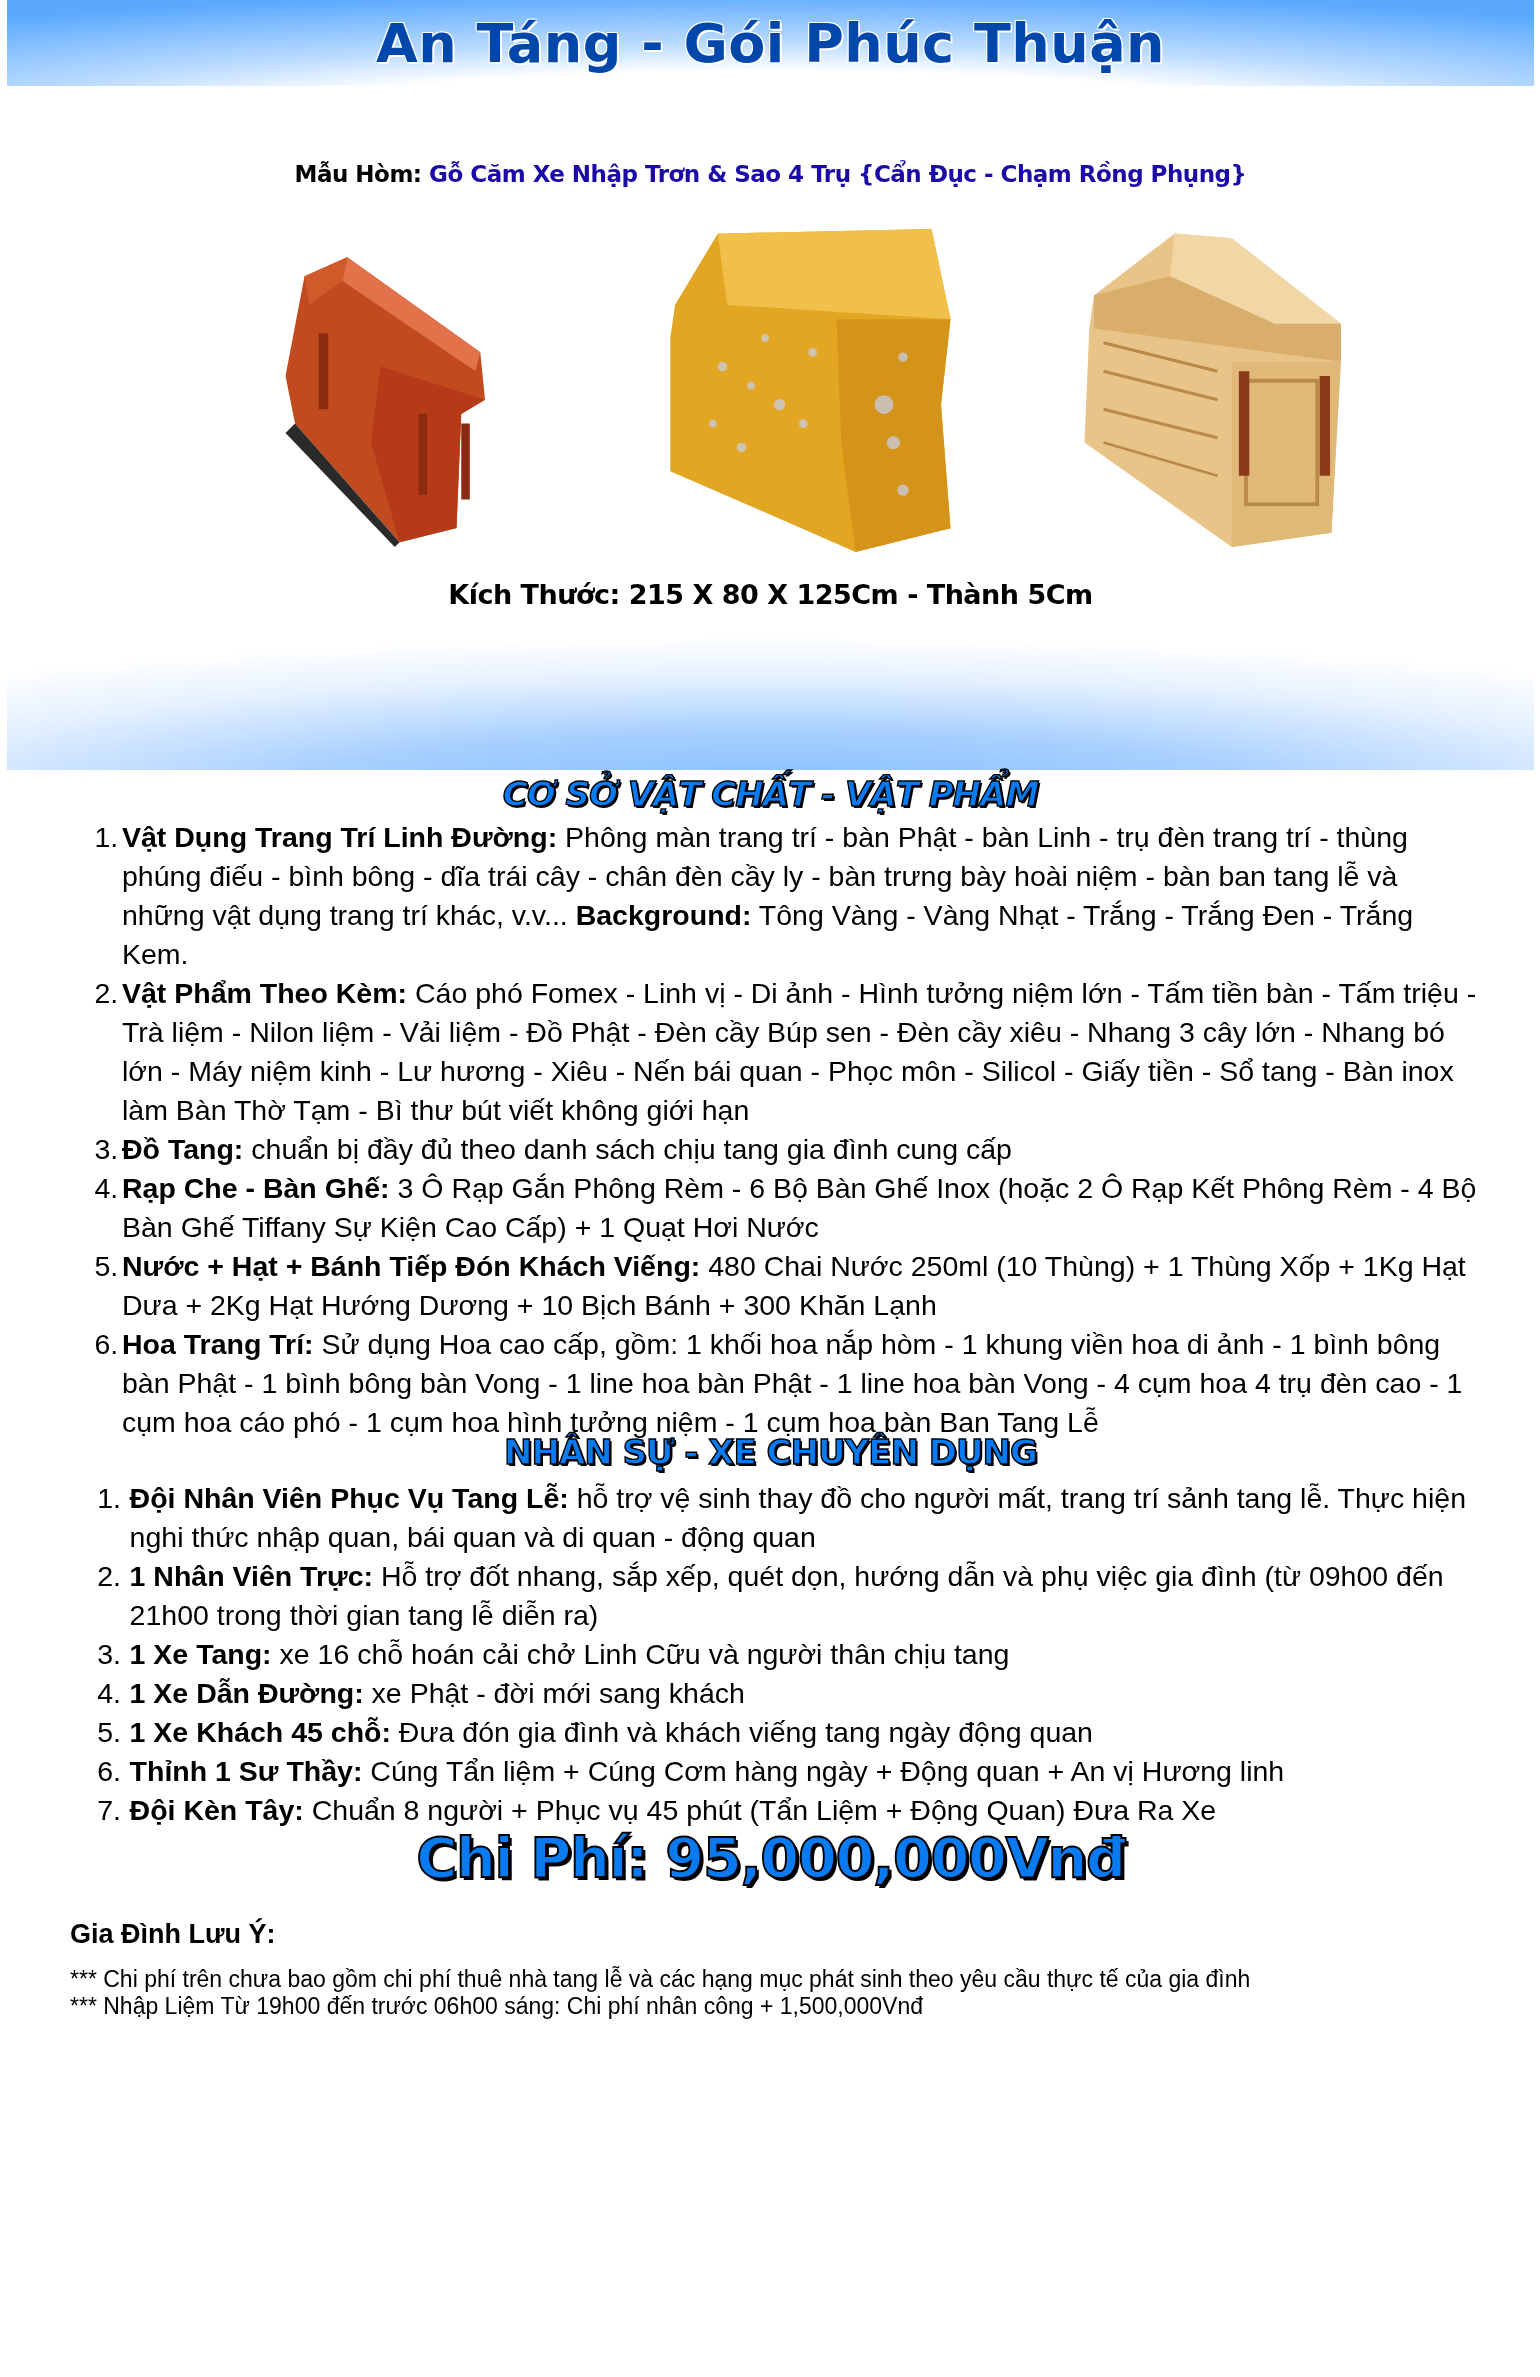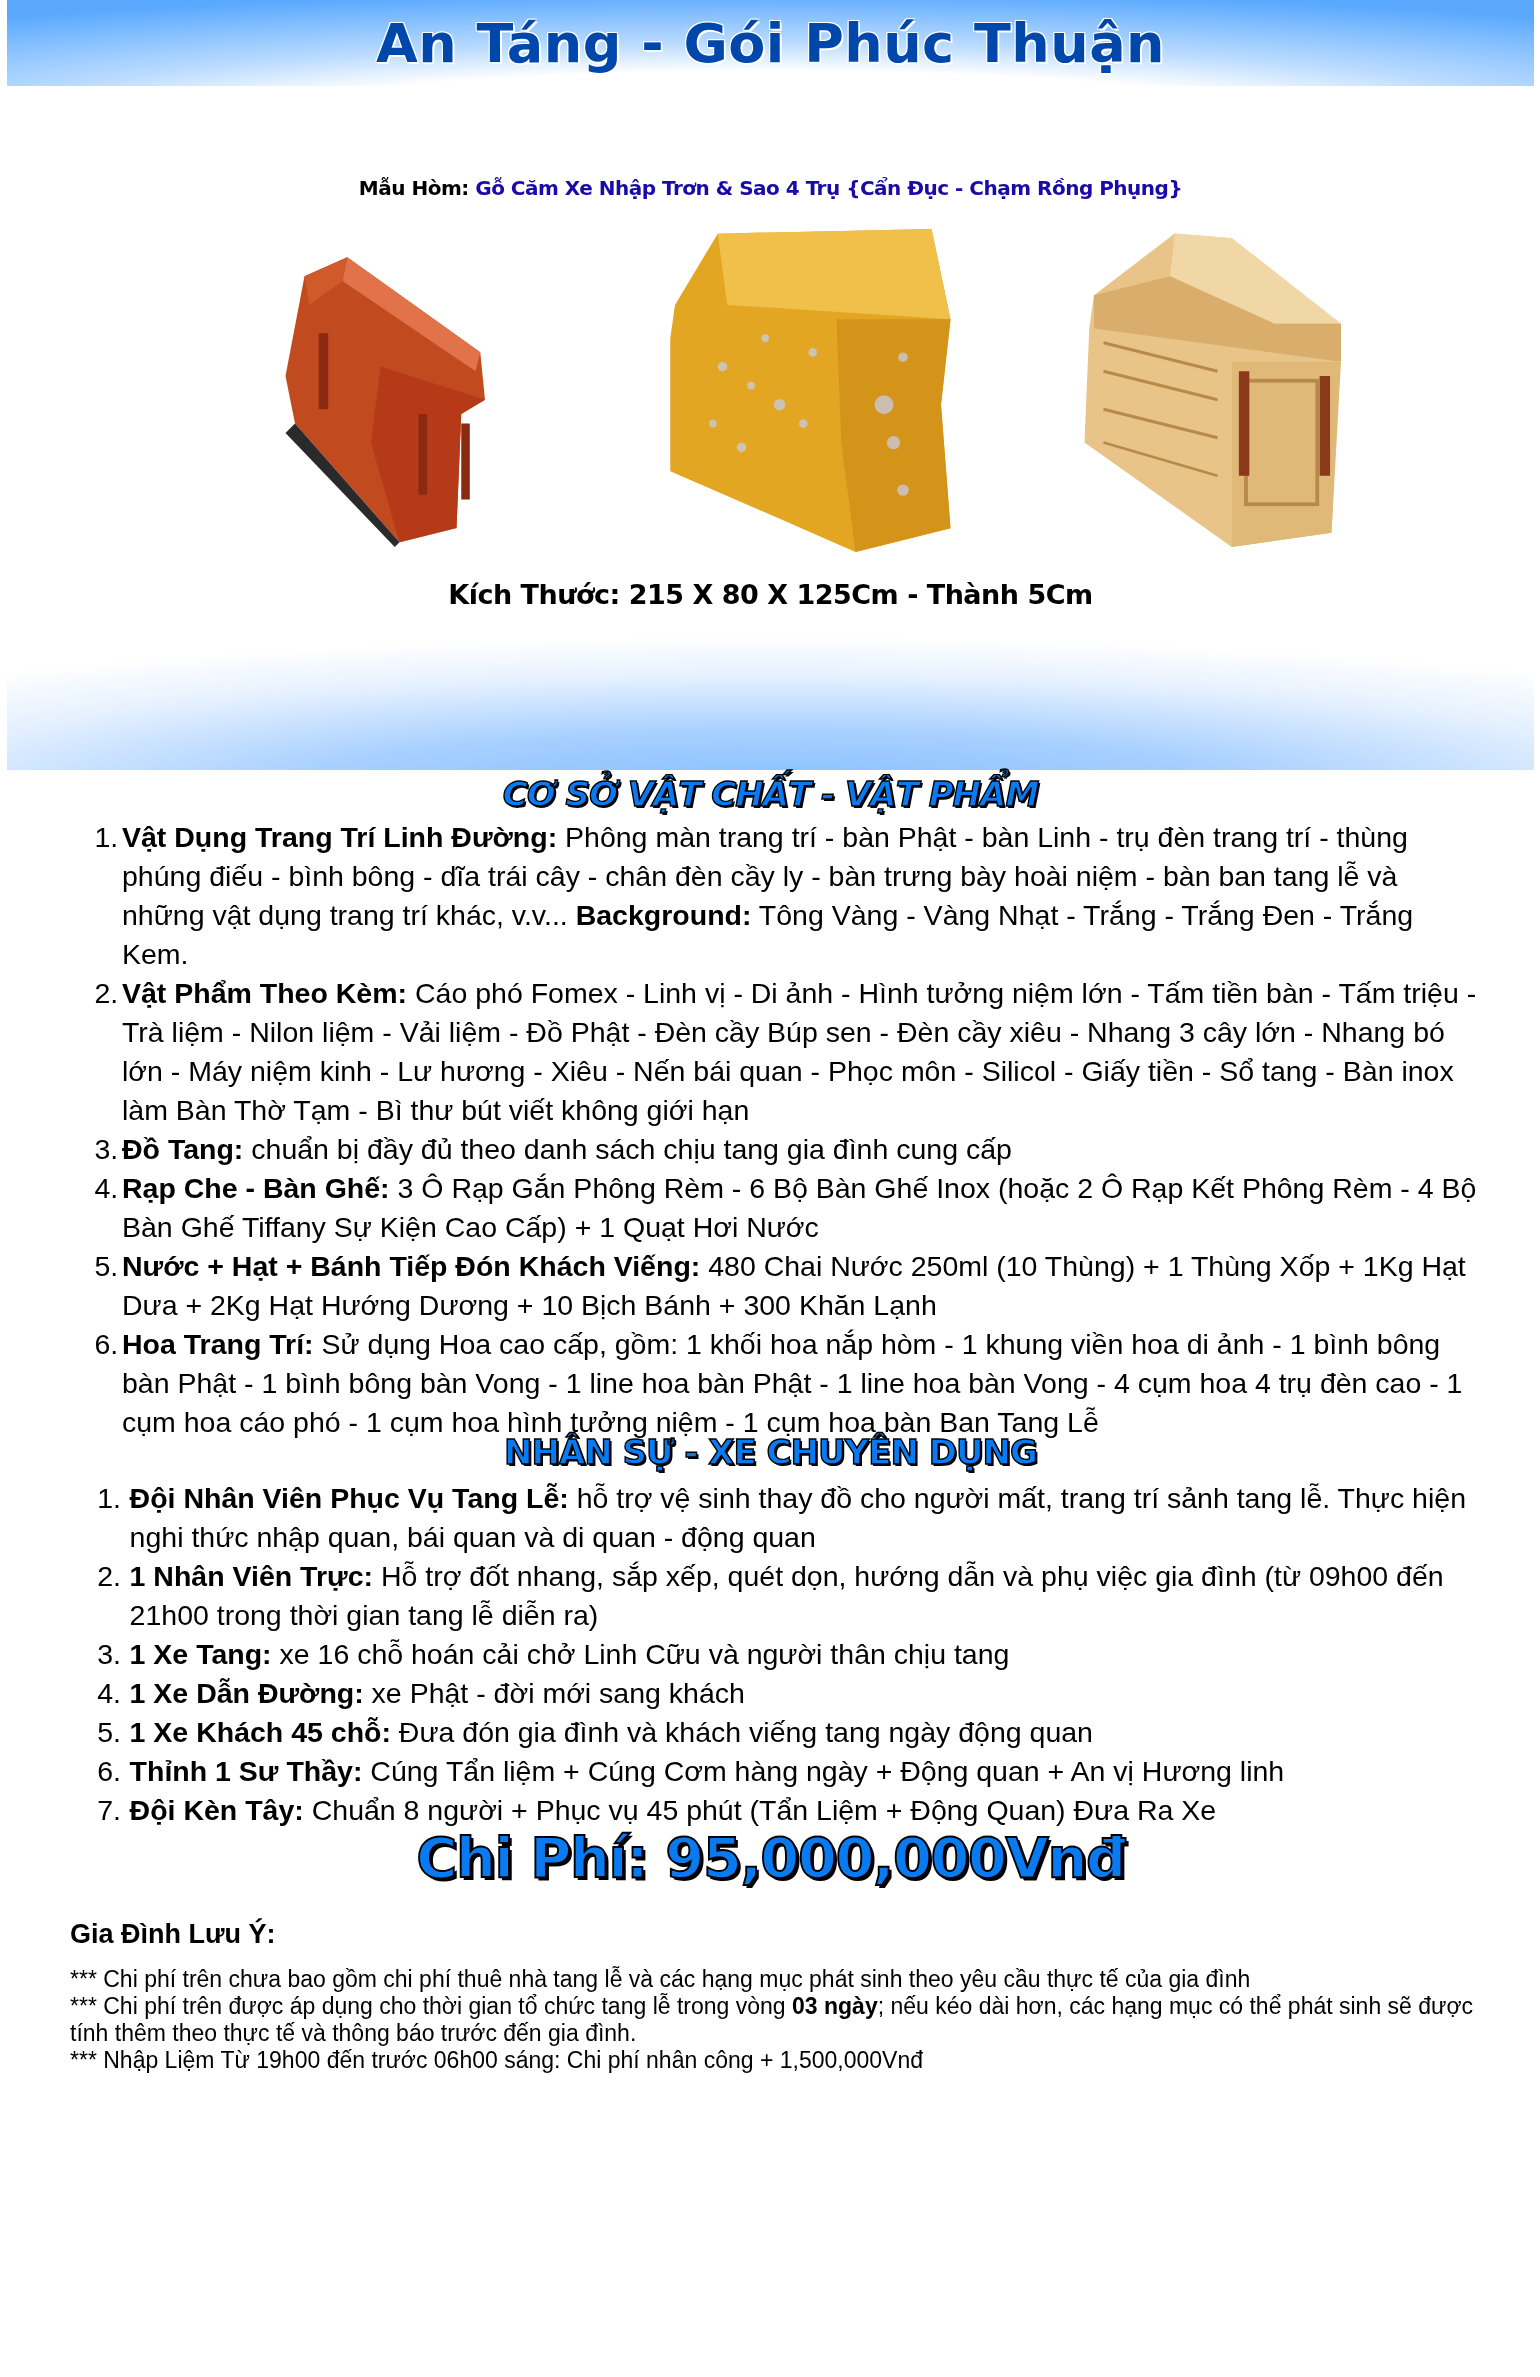--- a/index.html
+++ b/index.html
@@ -13,22 +13,22 @@
   }
   .page-title {
     position: absolute; left: 0; top: 0; width: 1541px; height: 86px;
     display: flex; align-items: center; justify-content: center;
     font-family: "DejaVu Sans", sans-serif; font-weight: bold;
     font-size: 54px; color: #0047ab; letter-spacing: 0.5px;
     text-shadow: 1.9px 1.9px 0 #ffffff, -1px -1px 0 #ffffff, 1px -1px 0 #ffffff, -1px 1px 0 #ffffff;
   }
 
   .model-line {
-    position: absolute; left: 0; top: 176px; width: 1541px; text-align: center;
-    font-family: "DejaVu Sans", sans-serif; font-weight: bold; font-size: 20px; letter-spacing: -0.5px;
+    position: absolute; left: 0; top: 161px; width: 1541px; text-align: center;
+    font-family: "DejaVu Sans", sans-serif; font-weight: bold; font-size: 23px; letter-spacing: -0.5px;
   }
   .model-line .label { color: #000; }
   .model-line .value { color: #1a0aa8; }
 
   .coffins { position: absolute; top: 219px; left: 0; width: 1541px; height: 323px; }
   .coffin { position: absolute; }
   .coffin svg { display: block; }
 
   .size-line {
     position: absolute; left: 0; top: 552px; width: 1541px; text-align: center;
@@ -189,18 +189,15 @@
   <li>
     <span class="num">7.</span><b>Đội Kèn Tây:</b><span> Chuẩn 8 người + Phục vụ 45 phút (Tẩn Liệm + Động Quan) Đưa Ra Xe</span>
   </li>
 </ul>
 
 <div class="price">Chi Phí: 95,000,000Vnđ</div>
 
 <div class="notes">
   <div class="notes-title">Gia Đình Lưu Ý:</div>
   <p>*** Chi phí trên chưa bao gồm chi phí thuê nhà tang lễ và các hạng mục phát sinh theo yêu cầu thực tế của gia đình</p>
-  <p>
-    <span>*** Chi phí trên được áp dụng cho thời gian tổ chức tang lễ trong vòng </span><b>03 ngày</b><span>; nếu kéo dài hơn, các hạng mục có thể phát sinh sẽ được tính thêm theo thực tế và thông báo trước đến gia đình.</span>
-  </p>
   <p>*** Nhập Liệm Từ 19h00 đến trước 06h00 sáng: Chi phí nhân công + 1,500,000Vnđ</p>
 </div>
 
 
 </body></html>

